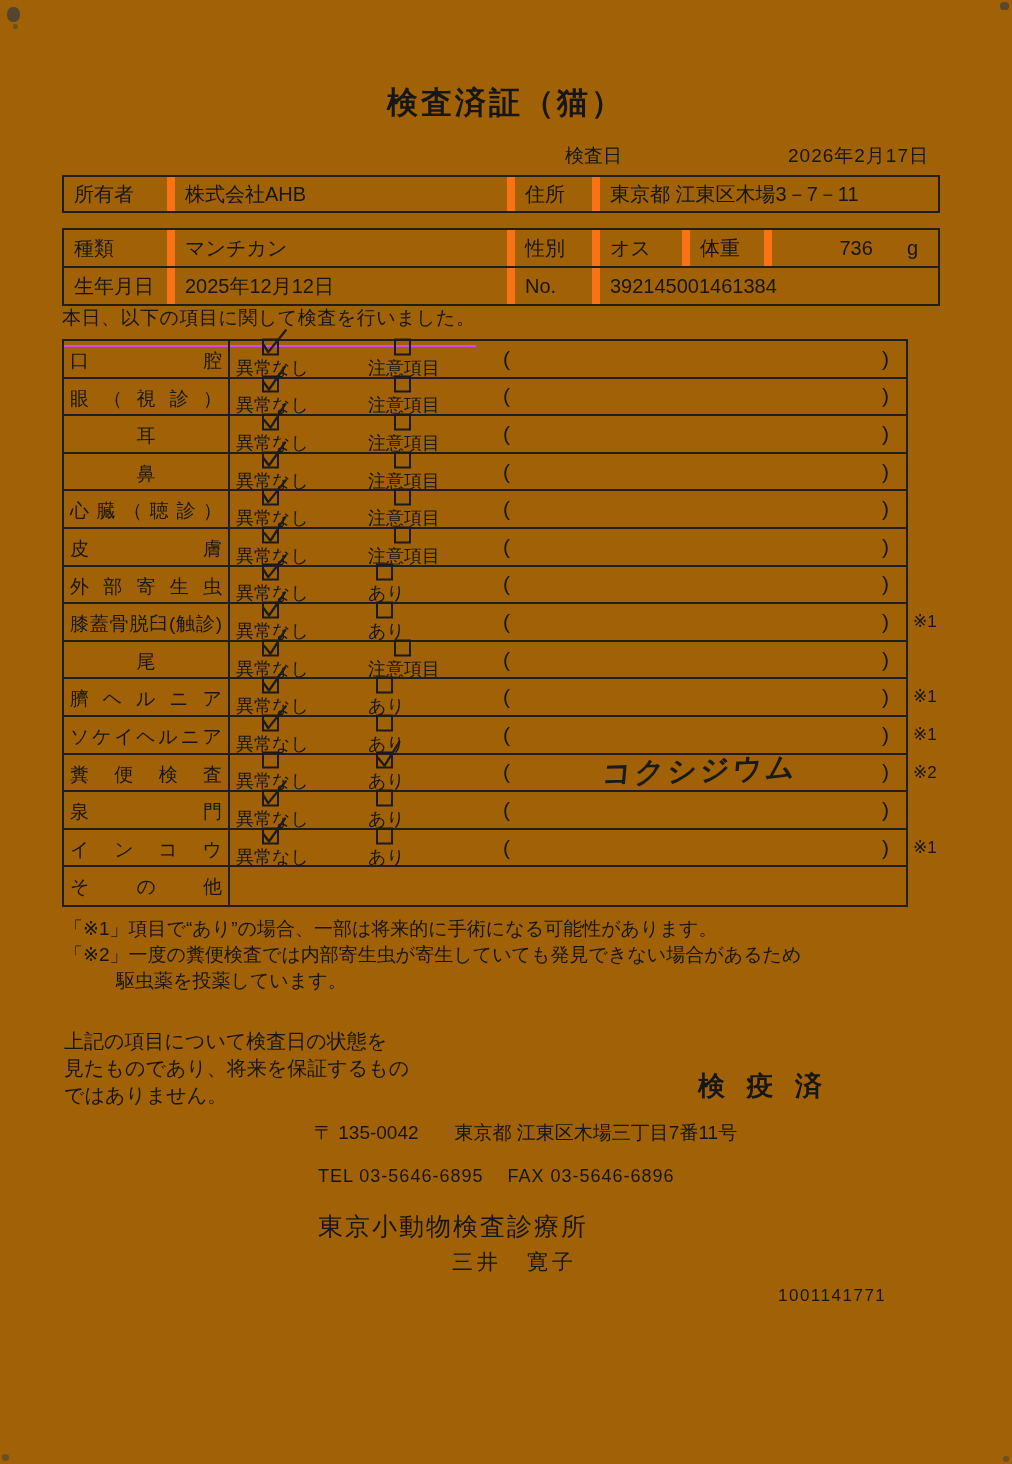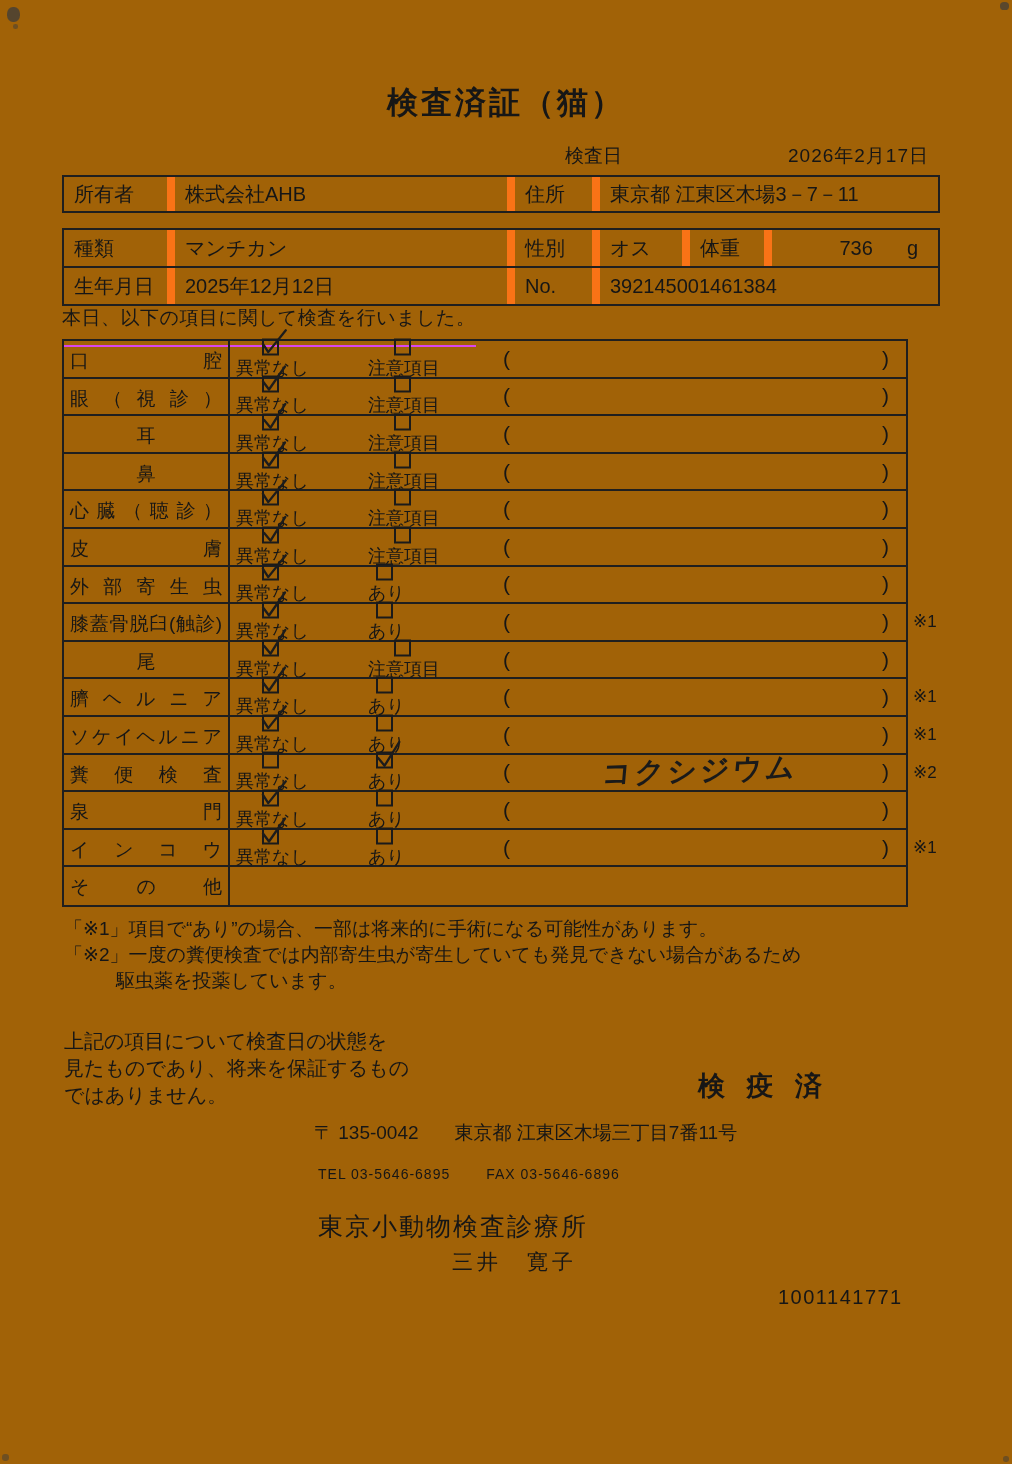--- a/index.html
+++ b/index.html
@@ -92,24 +92,24 @@
   .chk-row:nth-child(3n) .checkbox.checked svg{transform:rotate(-3deg) translateX(1px);}
 
   
   .footnotes{position:absolute;top:916px;left:64px;width:880px;font-size:19px;line-height:26px;}
   .footnotes .fline3{padding-left:52px;}
 
   
   .disclaimer{position:absolute;top:1028px;left:64px;font-size:20px;line-height:27px;}
   .stamp{position:absolute;top:1068px;left:698px;font-size:27px;letter-spacing:7px;font-weight:600;}
   .addr-line{position:absolute;top:1120px;left:314px;font-size:19px;display:flex;gap:36px;white-space:nowrap;}
-  .tel-line{position:absolute;top:1166px;left:318px;font-size:14px;display:flex;gap:36px;letter-spacing:1px;white-space:nowrap;}
+  .tel-line{position:absolute;top:1166px;left:318px;font-size:18px;display:flex;gap:24px;letter-spacing:1px;white-space:nowrap;}
   .clinic{position:absolute;top:1210px;left:318px;font-size:25px;letter-spacing:2px;}
   .vet{position:absolute;top:1248px;left:452px;font-size:21px;letter-spacing:4px;}
-  .serial{position:absolute;top:1286px;left:778px;font-size:20px;letter-spacing:1.5px;}
+  .serial{position:absolute;top:1286px;left:778px;font-size:17px;letter-spacing:1.5px;}
 
   
   .speckle{position:absolute;background:#3c3c3c;border-radius:45%;}
   .sp-tl{top:7px;left:7px;width:13px;height:15px;opacity:.75;}
   .sp-tl2{top:24px;left:13px;width:5px;height:5px;opacity:.5;}
   .sp-tr{top:2px;left:1000px;width:9px;height:8px;opacity:.7;}
   .sp-bl{top:1454px;left:2px;width:7px;height:7px;opacity:.5;}
   .sp-br{top:1456px;left:1003px;width:6px;height:6px;opacity:.5;}
 </style>
 </head>

